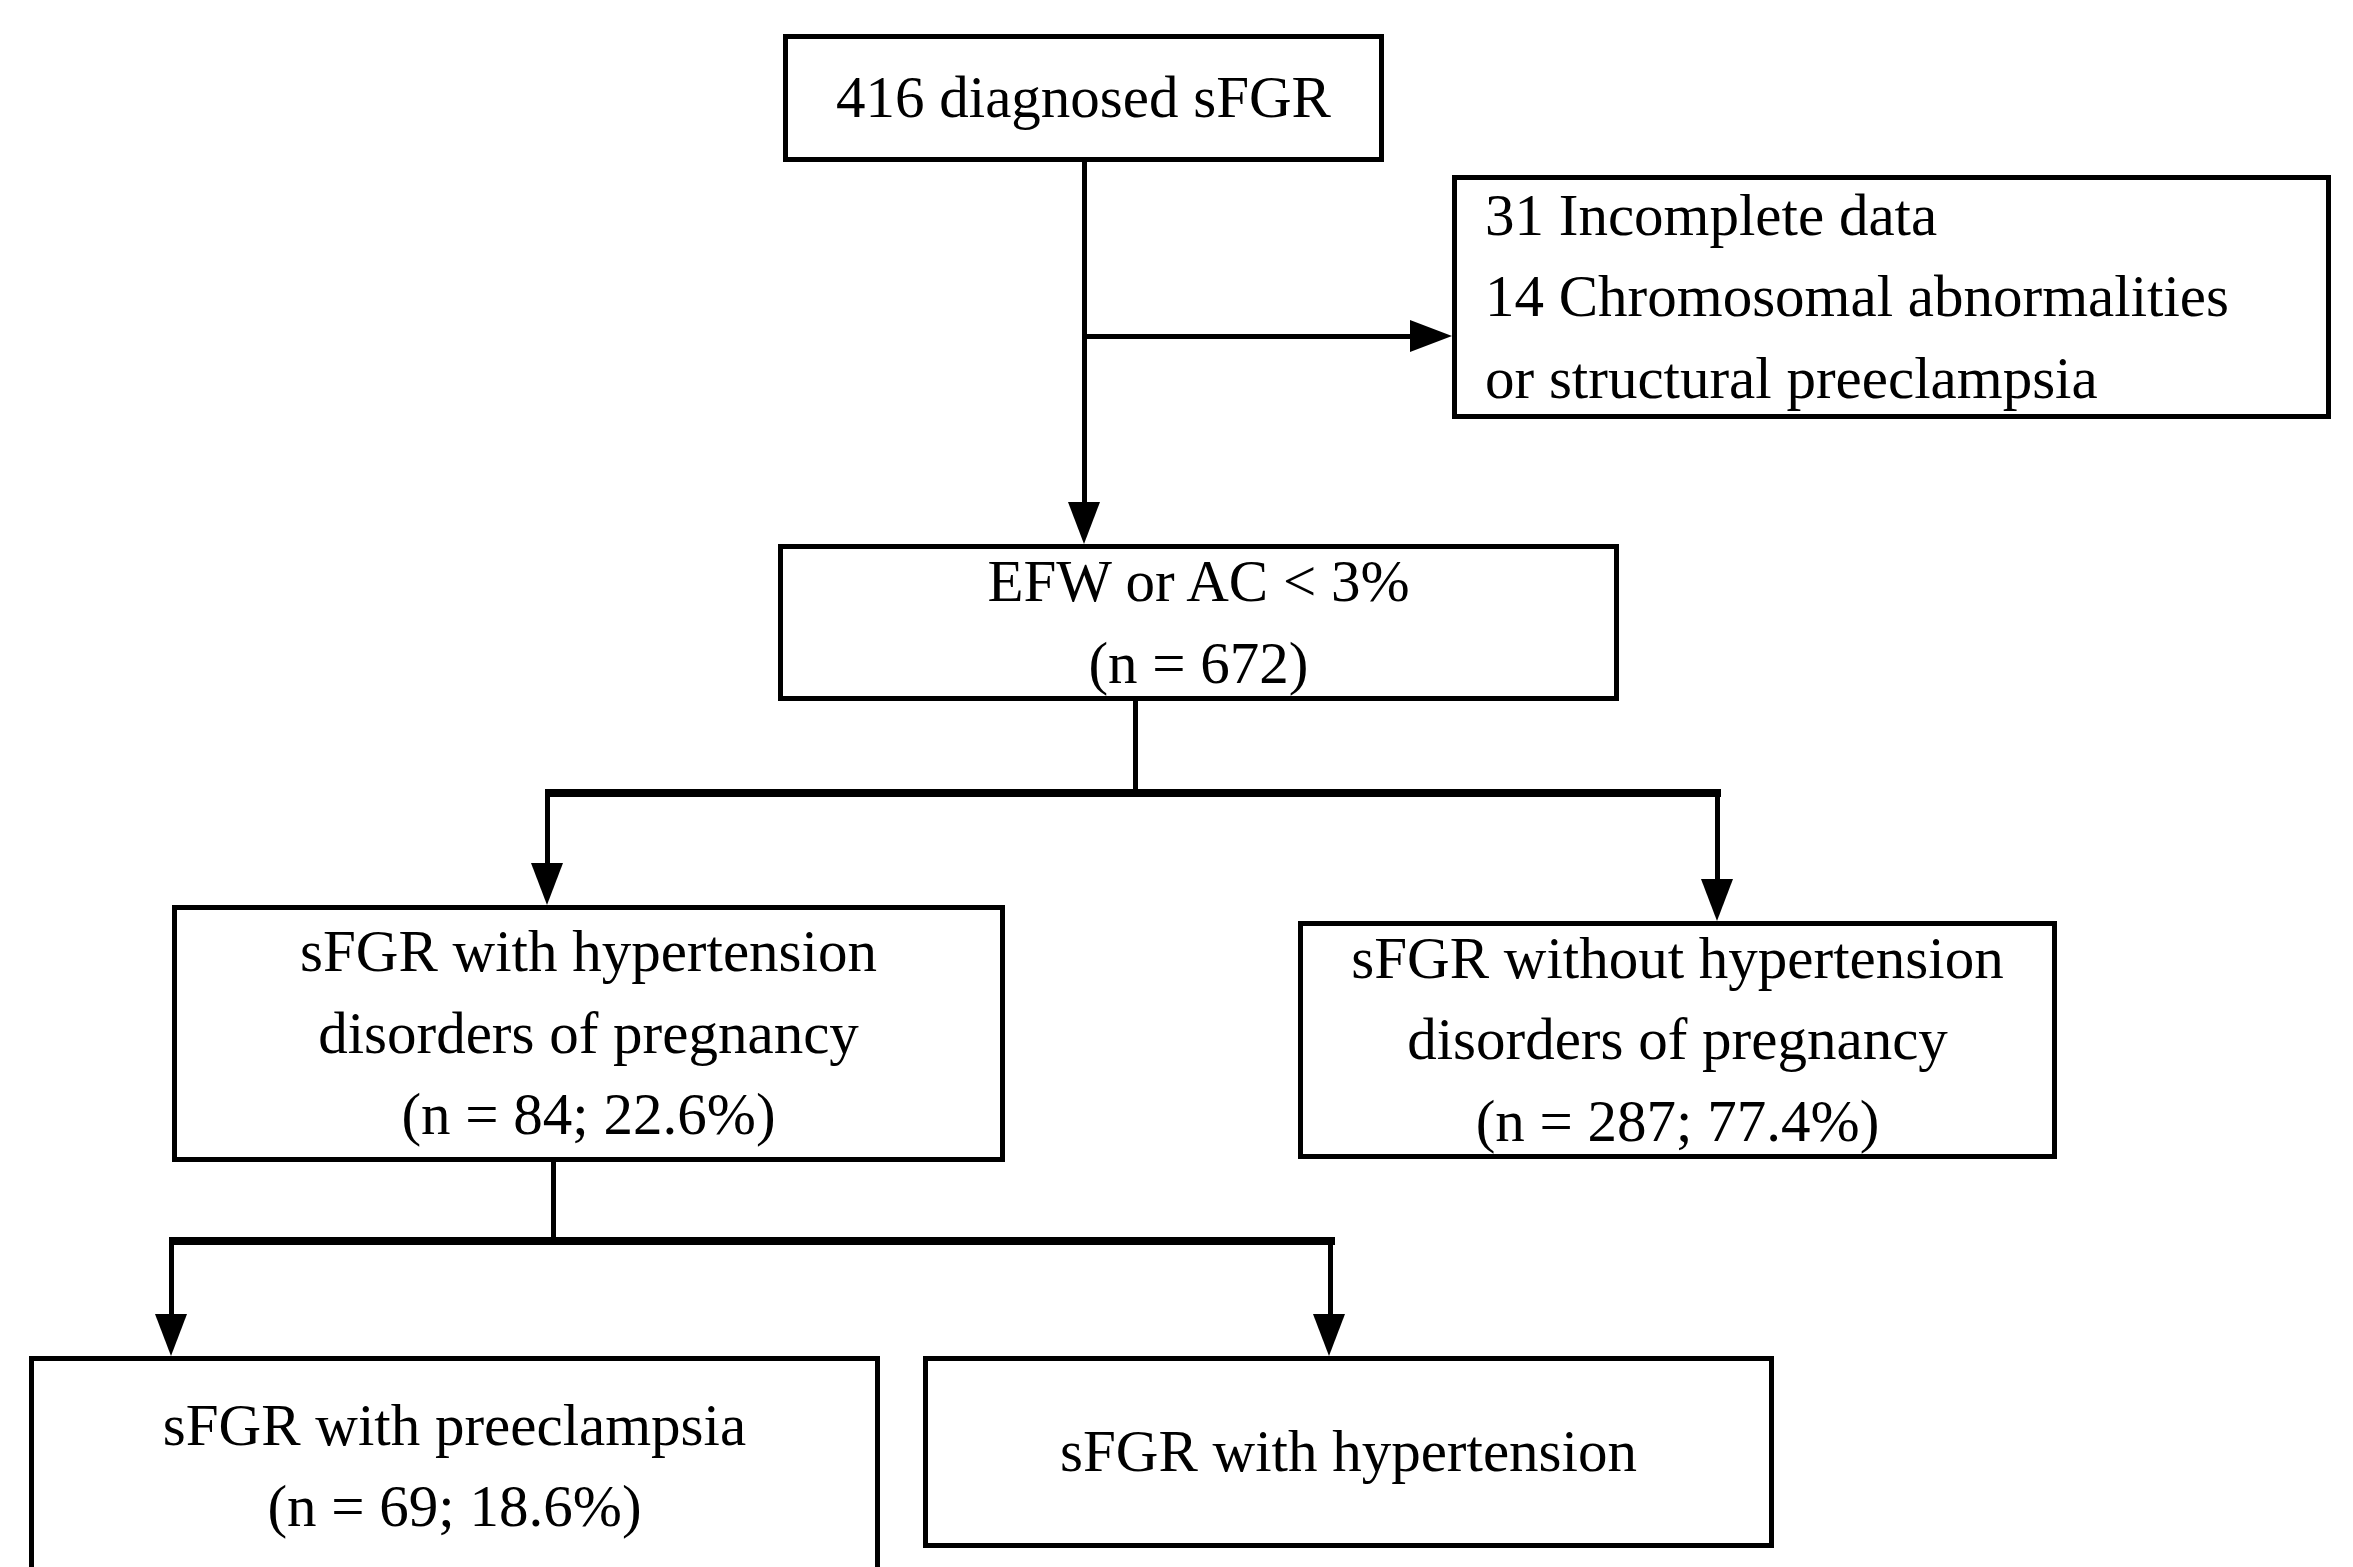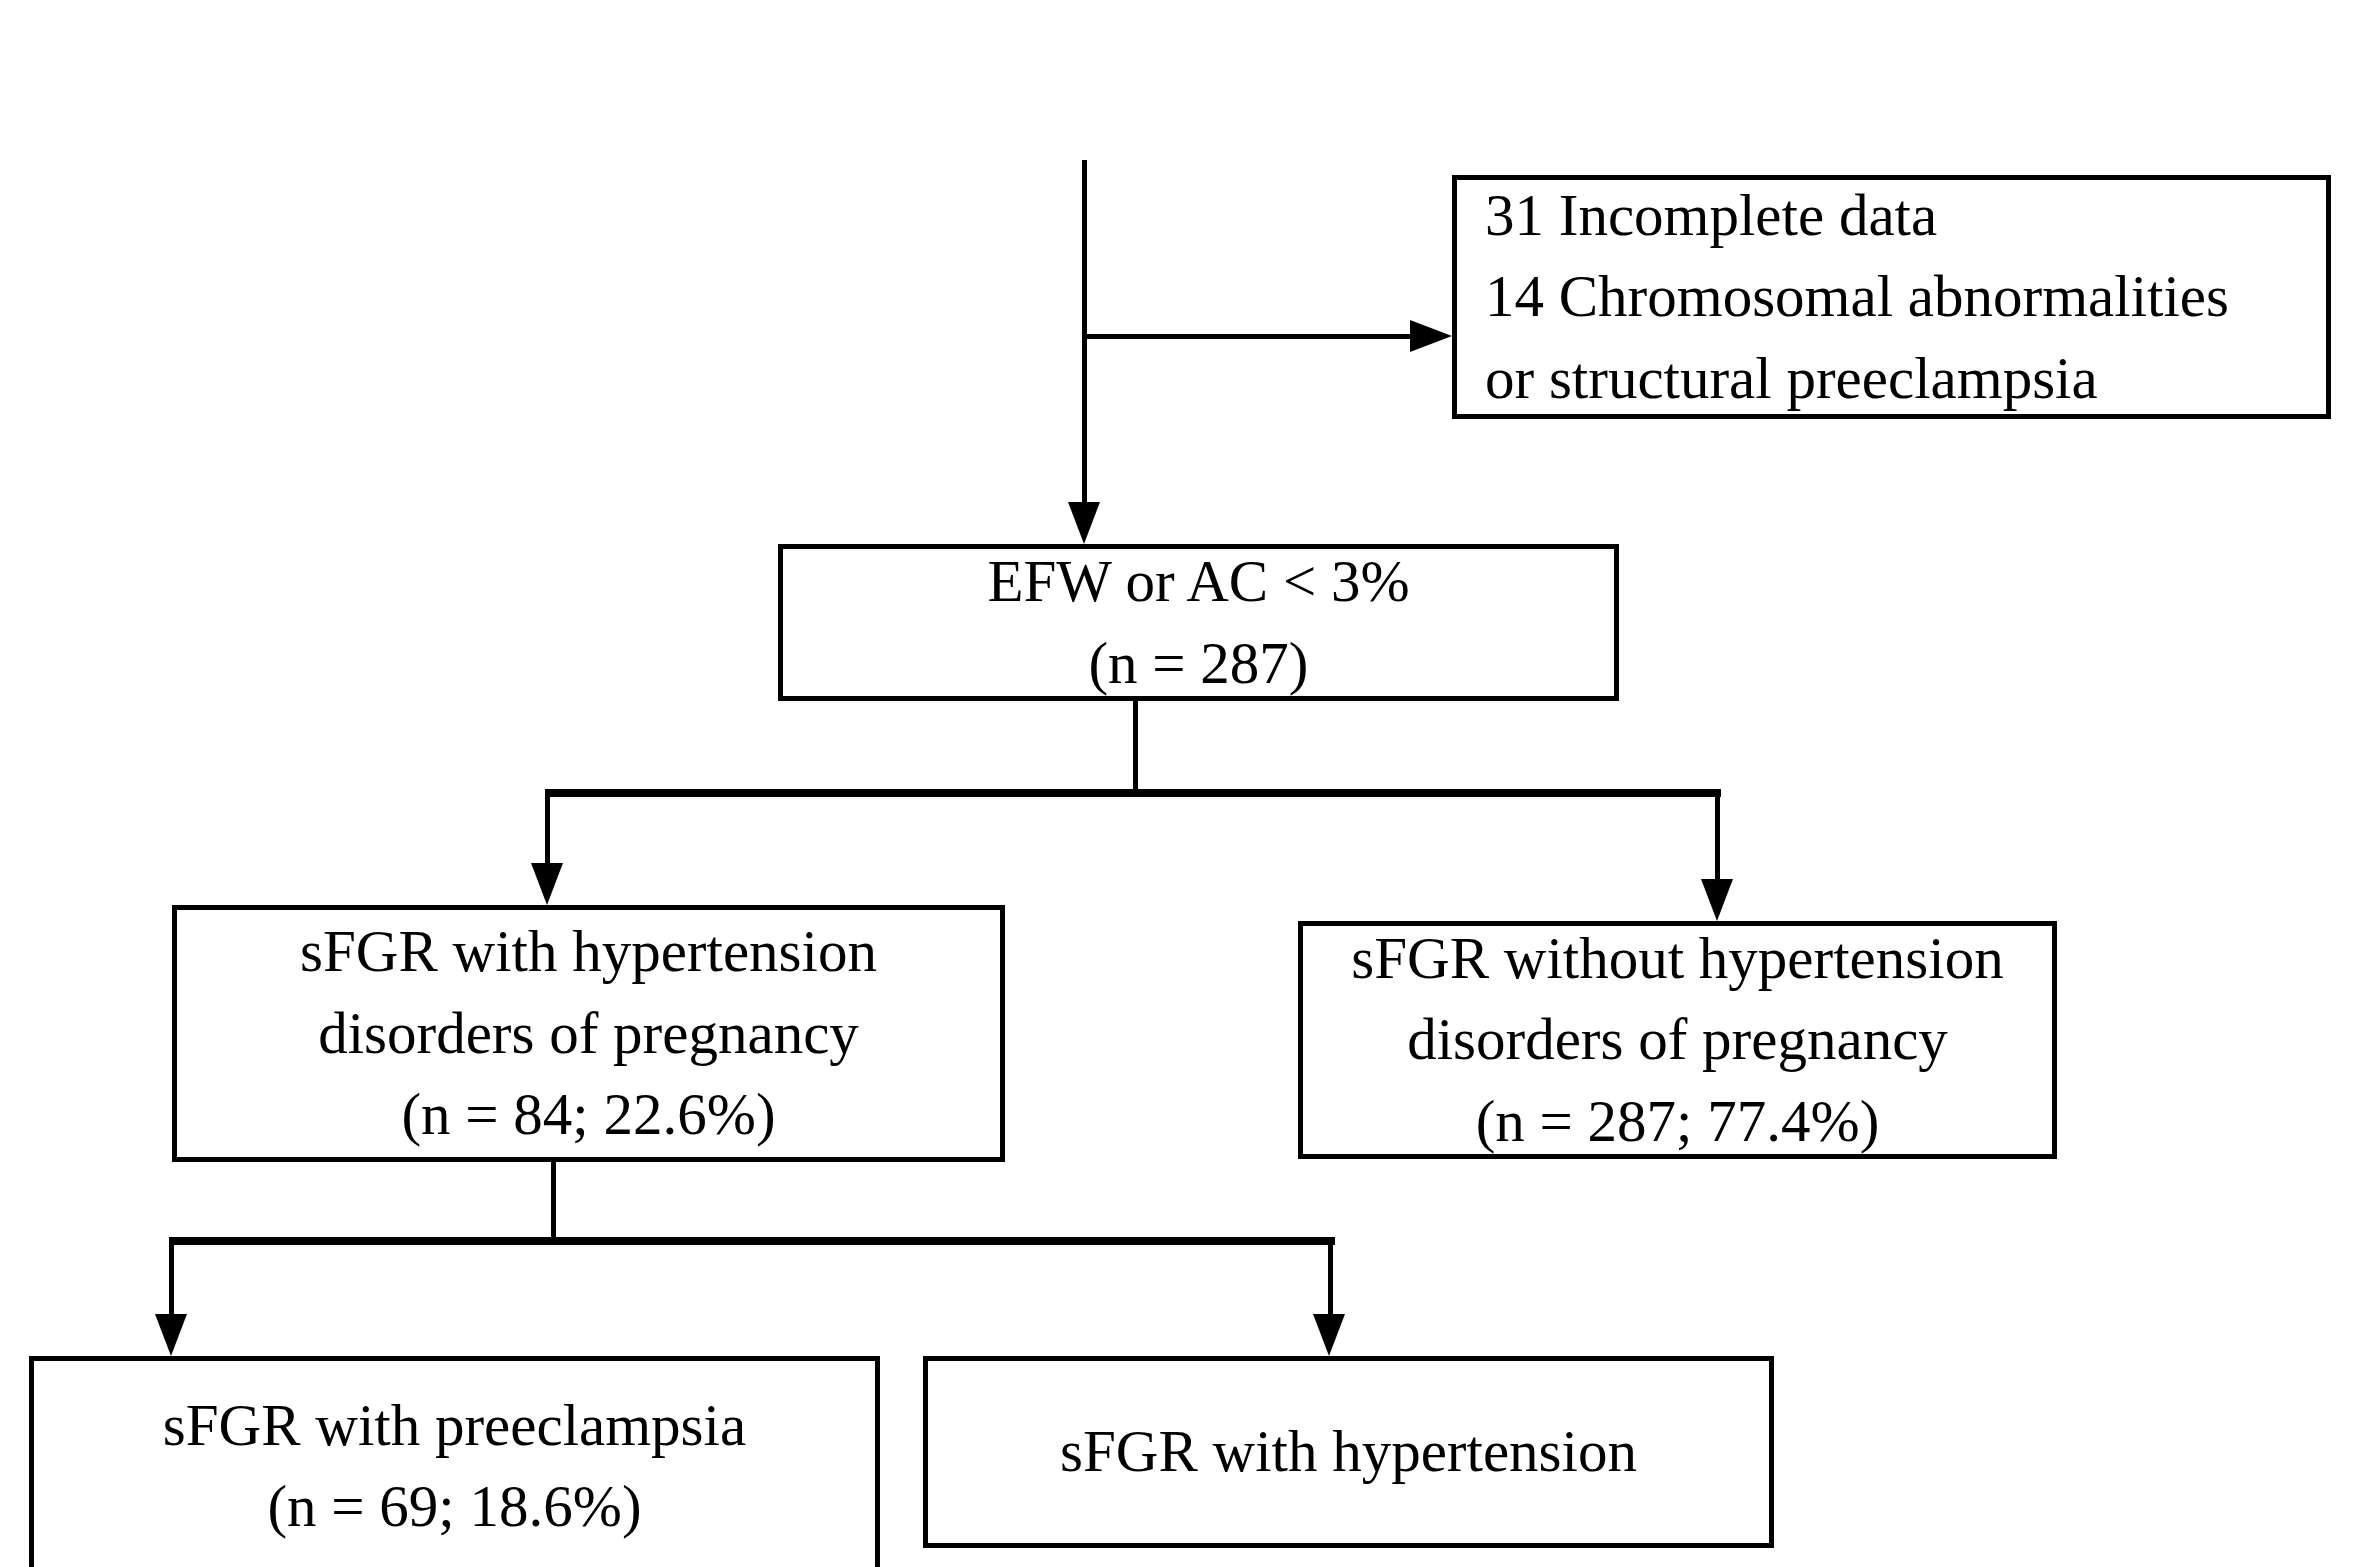--- a/index.html
+++ b/index.html
@@ -90,30 +90,33 @@
 
   <div class="vline" style="left:551px; top:1159px; height:84px;"></div>
   <div class="hline thick" style="left:169px; top:1237px; width:1166px;"></div>
 
   <div class="vline" style="left:169px; top:1237px; height:78px;"></div>
   <div class="arrow-down" style="left:155px; top:1314px;"></div>
 
   <div class="vline" style="left:1328px; top:1237px; height:78px;"></div>
   <div class="arrow-down" style="left:1313px; top:1314px;"></div>
 
+  <div class="box" style="left:783px; top:34px; width:601px; height:128px;">
+    <div class="bline">416 diagnosed sFGR</div>
+  </div>
 
   <div class="box left-align" style="left:1452px; top:175px; width:879px; height:244px;">
     <div class="bline">31 Incomplete data</div>
     <div class="bline">14 Chromosomal abnormalities</div>
     <div class="bline">or structural preeclampsia</div>
   </div>
 
   <div class="box" style="left:778px; top:544px; width:841px; height:157px;font-family:Liberation Serif, serif;">
     <div class="bline">EFW or AC &lt; 3%</div>
-    <div class="bline">(n = 287)</div>
+    <div class="bline">(n = 672)</div>
   </div>
 
   <div class="box" style="left:172px; top:905px; width:833px; height:257px;">
     <div class="bline">sFGR with hypertension</div>
     <div class="bline">disorders of pregnancy</div>
     <div class="bline">(n = 84; 22.6%)</div>
   </div>
 
   <div class="box" style="left:1298px; top:921px; width:759px; height:238px;text-align:center;">
     <div class="bline">sFGR without hypertension</div>

